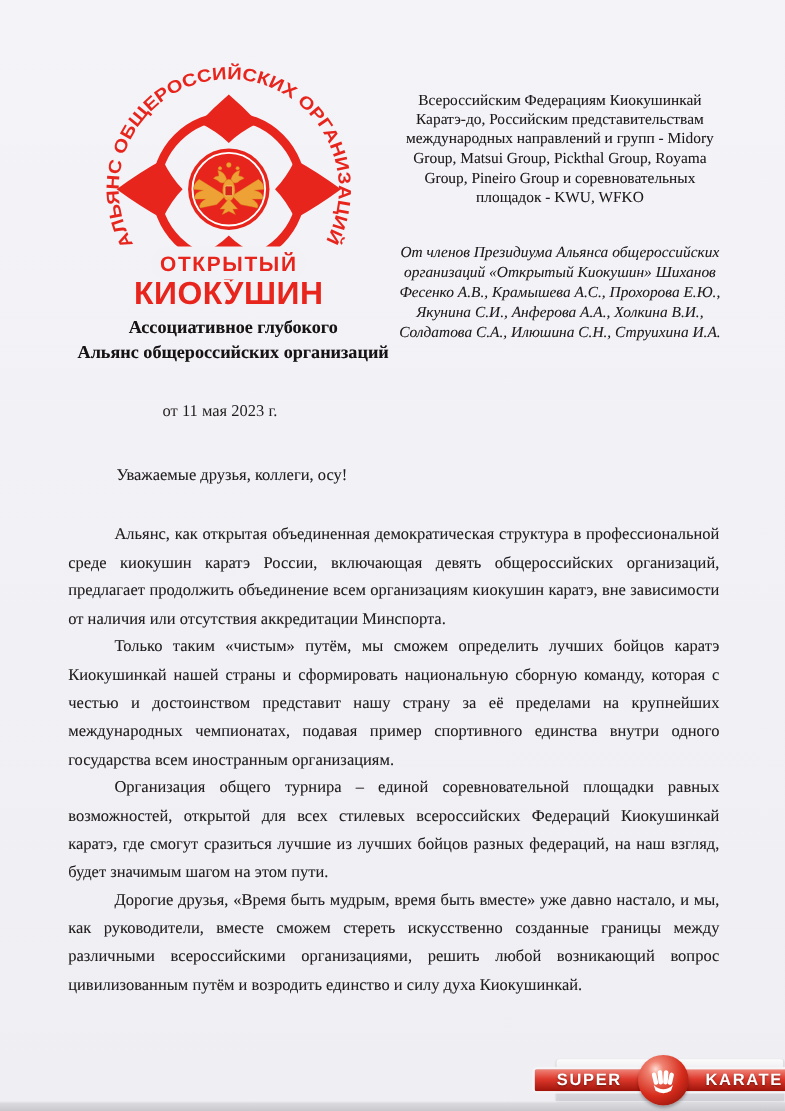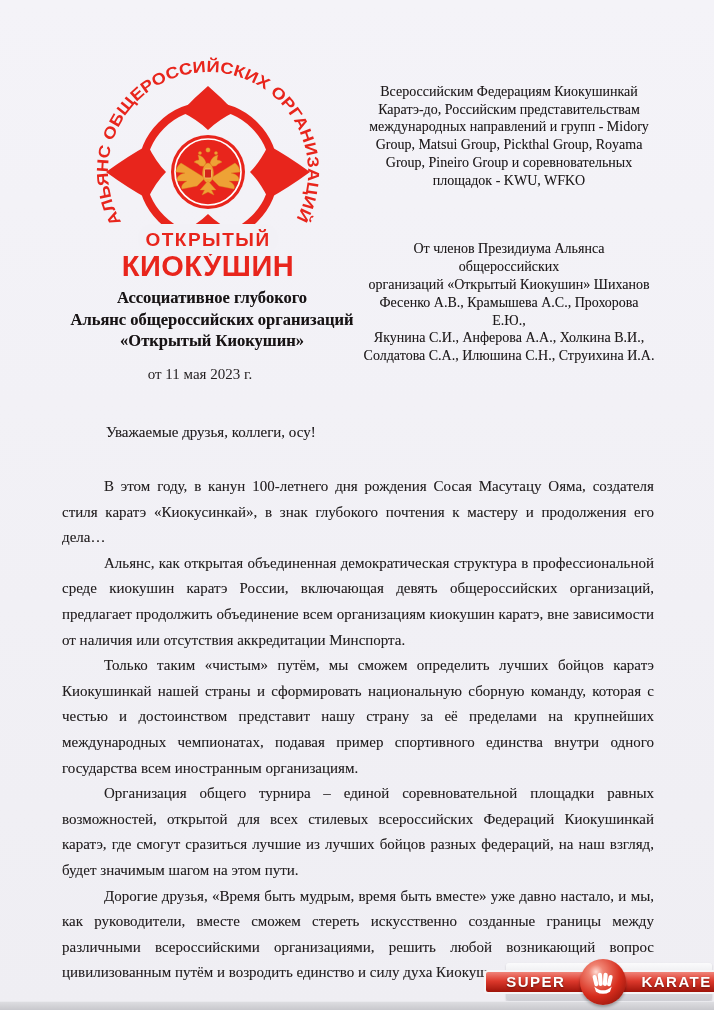--- a/index.html
+++ b/index.html
@@ -22,21 +22,21 @@
   .date-line{
     position:absolute;left:44px;top:366px;width:312px;
     text-align:center;font-size:15px;color:#221e1f;
   }
   
   .recipients{
     position:absolute;left:362px;top:65px;width:294px;
     font-size:14px;line-height:17.8px;color:#1e1a1b;
     white-space:pre-line;text-shadow:0 0 .4px rgba(0,0,0,.3);text-align:center;
   }
-  .recipients .from{margin-top:33px;}
+  .recipients .from{margin-top:15px;font-style:italic;}
   .recipients .itl{font-style:italic;}
   
   .greeting{
     position:absolute;left:62px;top:424px;width:592px;
     padding-left:44px;box-sizing:border-box;
     font-size:15px;color:#221e1f;
     text-shadow:0 0 .4px rgba(0,0,0,.3);
   }
   .body-text{
     position:absolute;left:62px;top:474px;width:592px;
@@ -115,42 +115,40 @@
         <rect x="-70" y="52" width="140" height="30" rx="14" fill="#f2f1f6"></rect>
         <text y="74" text-anchor="middle" font-family="Liberation Sans, sans-serif" font-weight="bold" font-size="19" letter-spacing="1.5" fill="#e8251c" stroke="#f2f1f6" stroke-width="3" style="paint-order:stroke">ОТКРЫТЫЙ</text>
         <text y="104" text-anchor="middle" font-family="Liberation Sans, sans-serif" font-weight="bold" font-size="29" letter-spacing="0.5" fill="#e8251c" stroke="#f2f1f6" stroke-width="4" style="paint-order:stroke">КИОКУШИН</text>
       </g>
     </svg>
   </div>
 
   <div class="org-title">
     <div>Ассоциативное глубокого</div>
     <div>Альянс общероссийских организаций</div>
-    <div>«Открытый Киокушин»</div>
   </div>
   <div class="date-line">от 11 мая 2023 г.</div>
 
   <div class="recipients">
     <div class="to">Всероссийским Федерациям Киокушинкай
 Каратэ-до, Российским представительствам
 международных направлений и групп - Midory
 Group, Matsui Group, Pickthal Group, Royama
 Group, Pineiro Group и соревновательных
 площадок - KWU, WFKO</div>
     <div class="from">От членов Президиума Альянса общероссийских
 организаций «Открытый Киокушин» Шиханов
 Фесенко А.В., Крамышева А.С., Прохорова Е.Ю.,
 Якунина С.И., Анферова А.А., Холкина В.И.,
 Солдатова С.А., Илюшина С.Н., Струихина И.А.</div>
   </div>
 
   <div class="greeting">Уважаемые друзья, коллеги, осу!</div>
 
   <div class="body-text">
-    <p>В этом году, в канун 100-летнего дня рождения Сосая Масутацу Ояма, создателя стиля каратэ «Киокусинкай», в знак глубокого почтения к мастеру и продолжения его дела…</p>
     <p>Альянс, как открытая объединенная демократическая структура в профессиональной среде киокушин каратэ России, включающая девять общероссийских организаций, предлагает продолжить объединение всем организациям киокушин каратэ, вне зависимости от наличия или отсутствия аккредитации Минспорта.</p>
     <p>Только таким «чистым» путём, мы сможем определить лучших бойцов каратэ Киокушинкай нашей страны и сформировать национальную сборную команду, которая с честью и достоинством представит нашу страну за её пределами на крупнейших международных чемпионатах, подавая пример спортивного единства внутри одного государства всем иностранным организациям.</p>
     <p>Организация общего турнира – единой соревновательной площадки равных возможностей, открытой для всех стилевых всероссийских Федераций Киокушинкай каратэ, где смогут сразиться лучшие из лучших бойцов разных федераций, на наш взгляд, будет значимым шагом на этом пути.</p>
     <p>Дорогие друзья, «Время быть мудрым, время быть вместе» уже давно настало, и мы, как руководители, вместе сможем стереть искусственно созданные границы между различными всероссийскими организациями, решить любой возникающий вопрос цивилизованным путём и возродить единство и силу духа Киокушинкай.</p>
   </div>
 
   <div class="sk-band">
     <div class="sk-box">SUPER</div>
     <div class="sk-ball">
       <svg width="28" height="28" viewBox="0 0 32 32">

